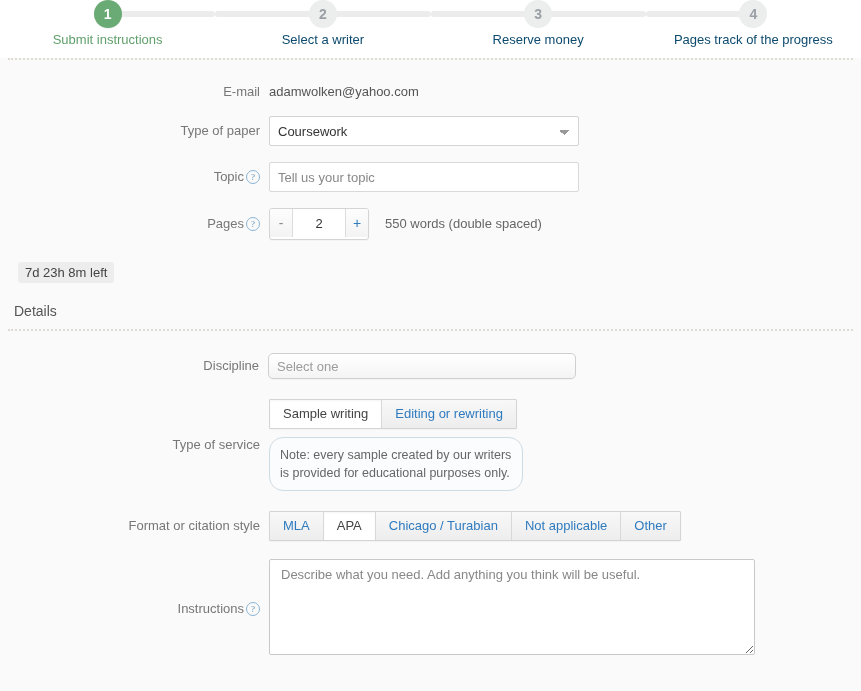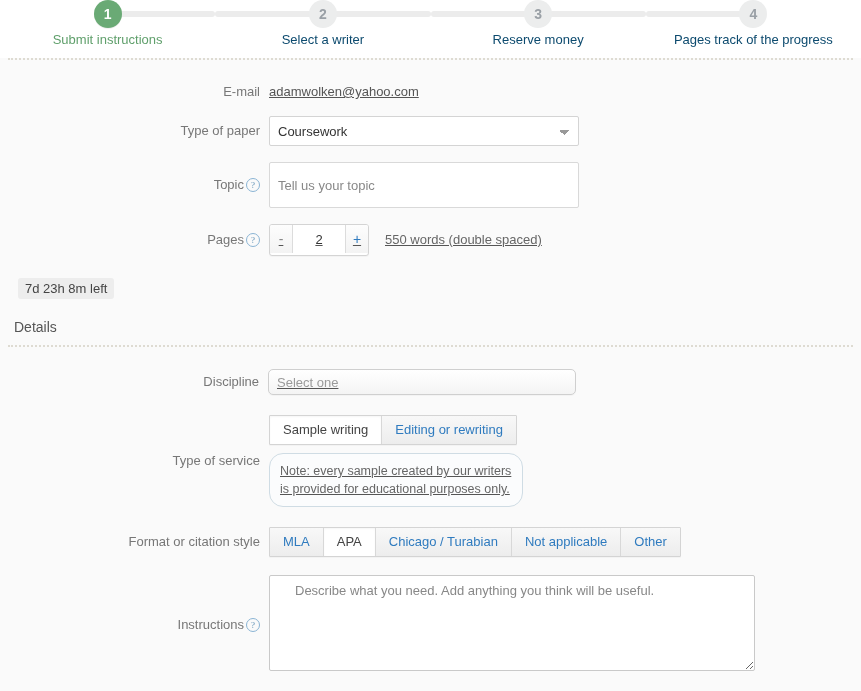--- a/index.html
+++ b/index.html
@@ -105,21 +105,20 @@
     text-align: right;
     padding-right: 9px;
     color: #777;
     font-size: 13px;
     line-height: 20px;
     white-space: nowrap;
   }
   .field-control {
     flex: 1 1 auto;
     min-width: 0;
-    text-decoration: underline;
   }
 
   .help-icon {
     display: inline-block;
     width: 12px;
     height: 12px;
     line-height: 12px;
     border-radius: 50%;
     border: 1px solid #8ab4d4;
     color: #5d90b5;
@@ -156,21 +155,21 @@
     background-position:
       calc(100% - 14px) 13px,
       calc(100% - 9px) 13px;
     background-size: 5px 5px, 5px 5px;
     background-repeat: no-repeat;
     outline: none;
   }
 
   input.text-input {
     width: 310px;
-    height: 46px;
+    height: 30px;
     box-sizing: border-box;
     padding: 4px 8px;
     font-family: "Liberation Sans", sans-serif;
     font-size: 13px;
     color: #333;
     background: #fff;
     border: 1px solid #d9d9d9;
     border-radius: 2px;
     outline: none;
   }
@@ -314,21 +313,21 @@
     color: #666;
     font-size: 12.5px;
     line-height: 1.45;
   }
 
   
   .instructions-area {
     width: 486px;
     height: 96px;
     box-sizing: border-box;
-    padding: 7px 25px;
+    padding: 7px 11px;
     font-family: "Liberation Sans", sans-serif;
     font-size: 13px;
     color: #333;
     background: #fff;
     border: 1px solid #c9c9c9;
     border-radius: 2px;
     outline: none;
     resize: both;
   }
   .instructions-area::placeholder { color: #888; }

